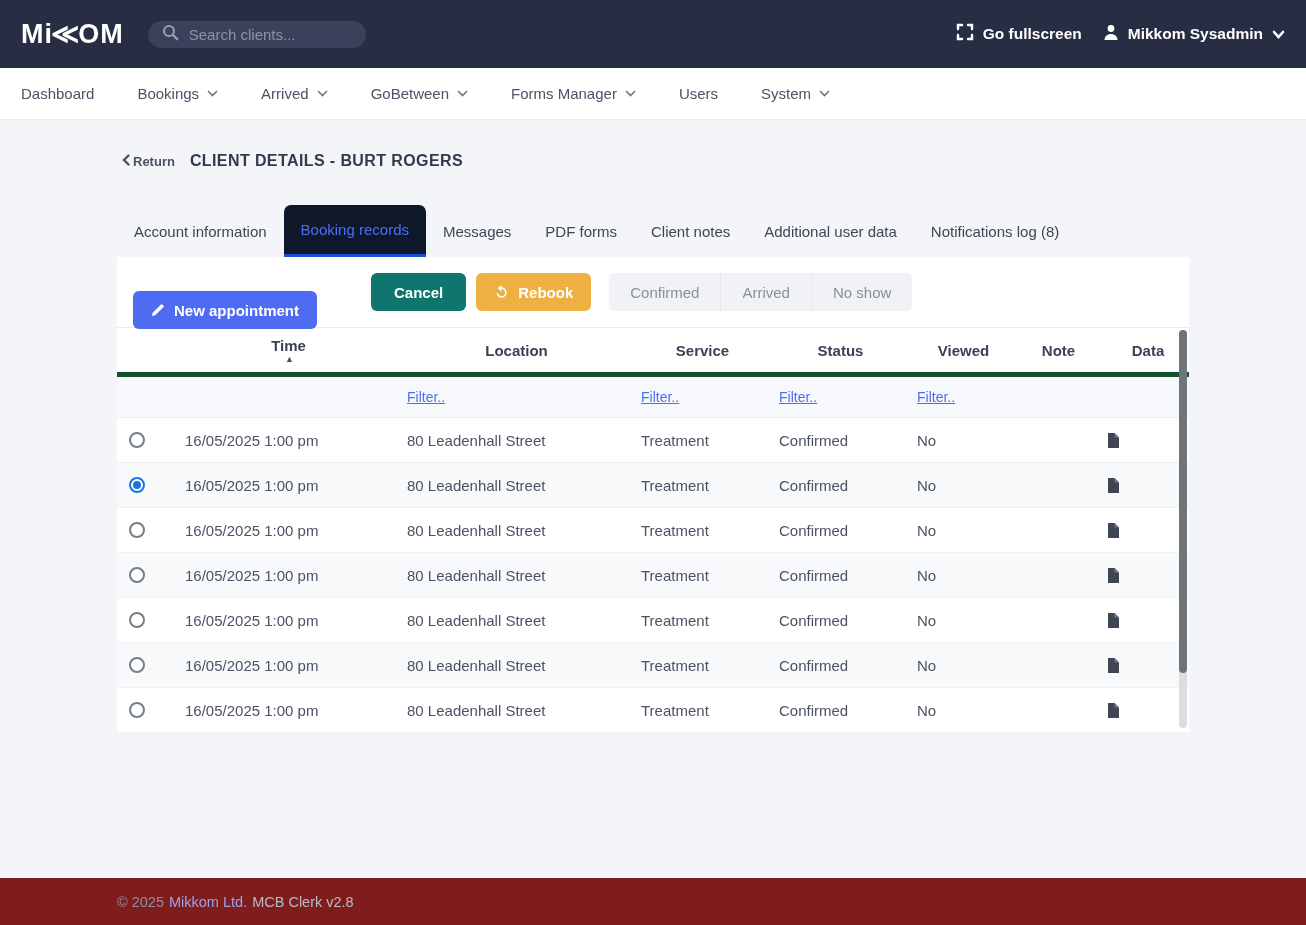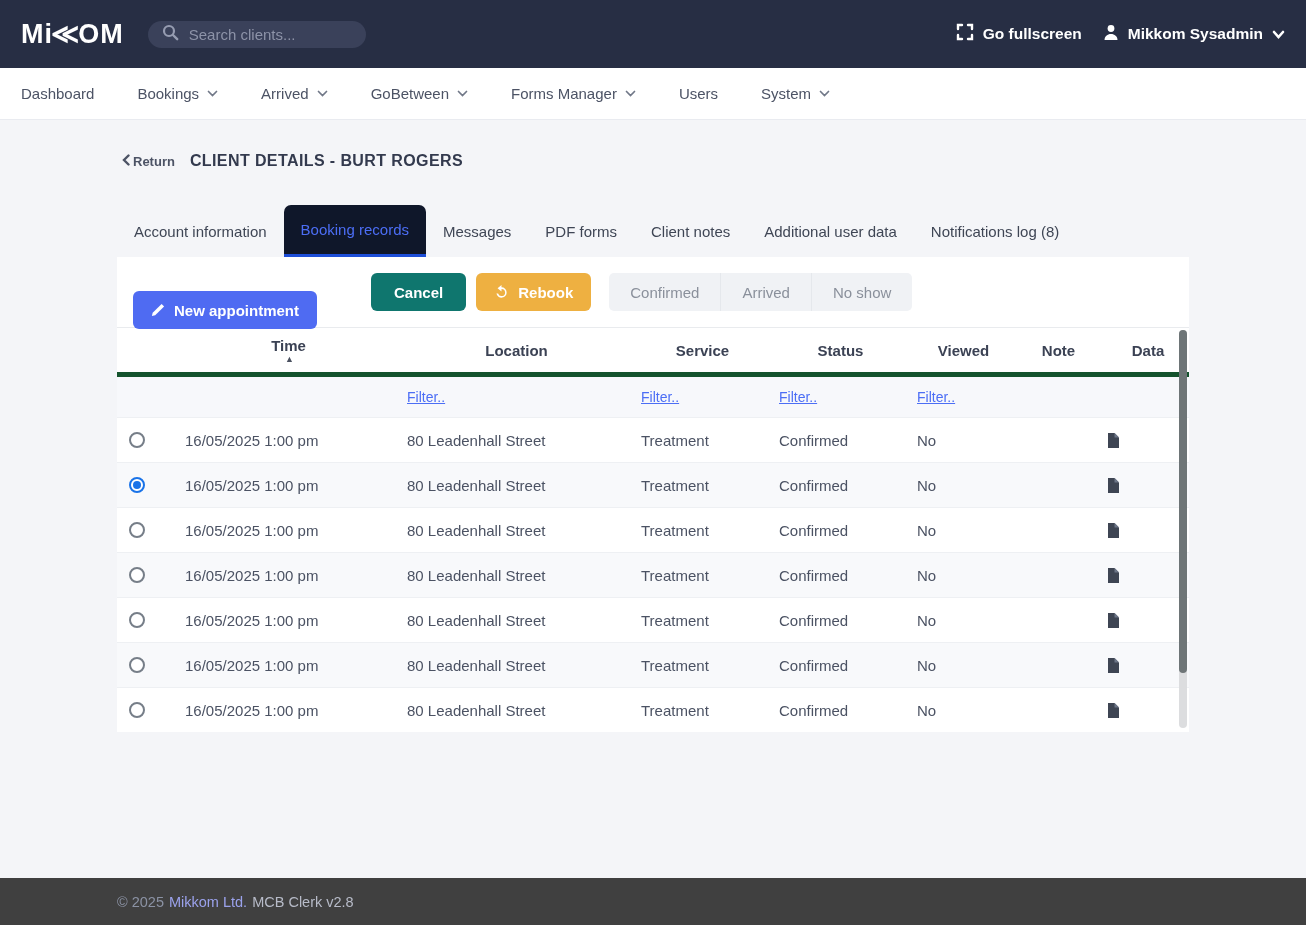--- a/index.html
+++ b/index.html
@@ -58,21 +58,21 @@
   .radio { width:16px; height:16px; border:2px solid #767e88; border-radius:50%; display:inline-flex; align-items:center; justify-content:center; cursor:pointer; background:#fff; }
   .radio.checked { border-color:#1a73e8; }
   .radio.checked::after { content:""; width:8px; height:8px; border-radius:50%; background:#1a73e8; }
   .data-cell { cursor:pointer; }
 
   
   .scrollbar { position:absolute; top:73px; right:2px; width:8px; height:398px; background:#dcdddf; border-radius:4px; }
   .scroll-thumb { position:absolute; top:0; left:0; width:8px; height:343px; background:#6e7577; border-radius:4px; cursor:grab; }
 
   
-  .footer { height:47px; background:#404040; display:flex; align-items:center; padding-left:117px; font-size:14.5px; gap:5px; }
+  .footer { height:47px; background:#7f1d1d; display:flex; align-items:center; padding-left:117px; font-size:14.5px; gap:5px; }
   .f-copy { color:#8b92a4; }
   .f-link { color:#9ba2ec; cursor:pointer; }
   .f-prod { color:#b7bbc8; }
 
   svg { flex-shrink:0; }
 </style>
 </head>
 <body>
 
 <div class="topbar">

